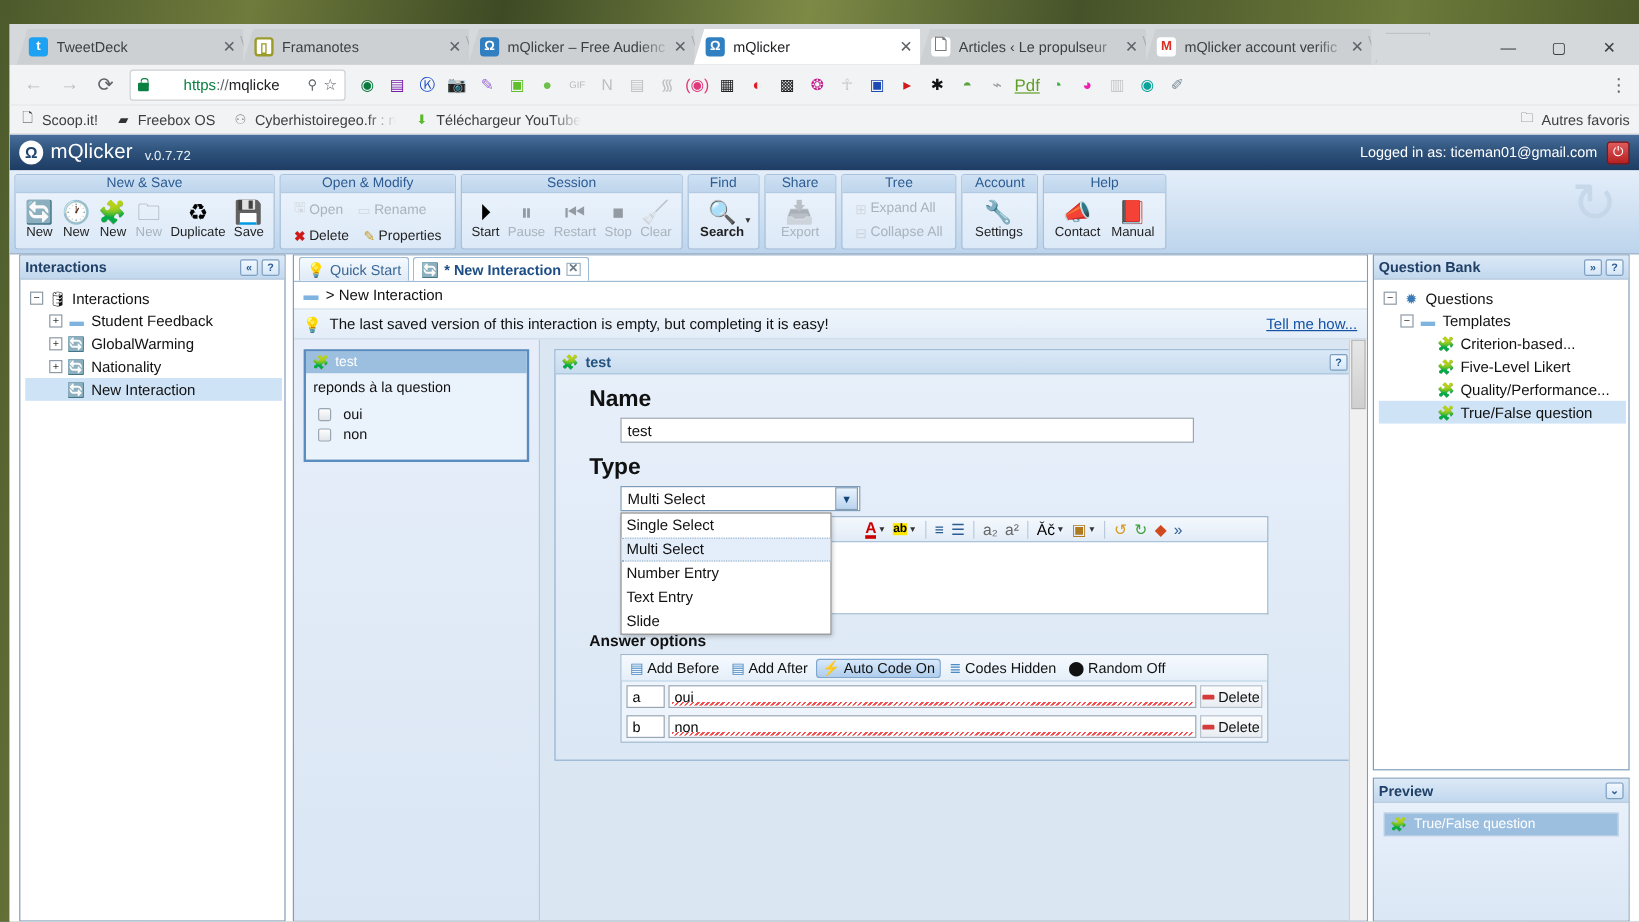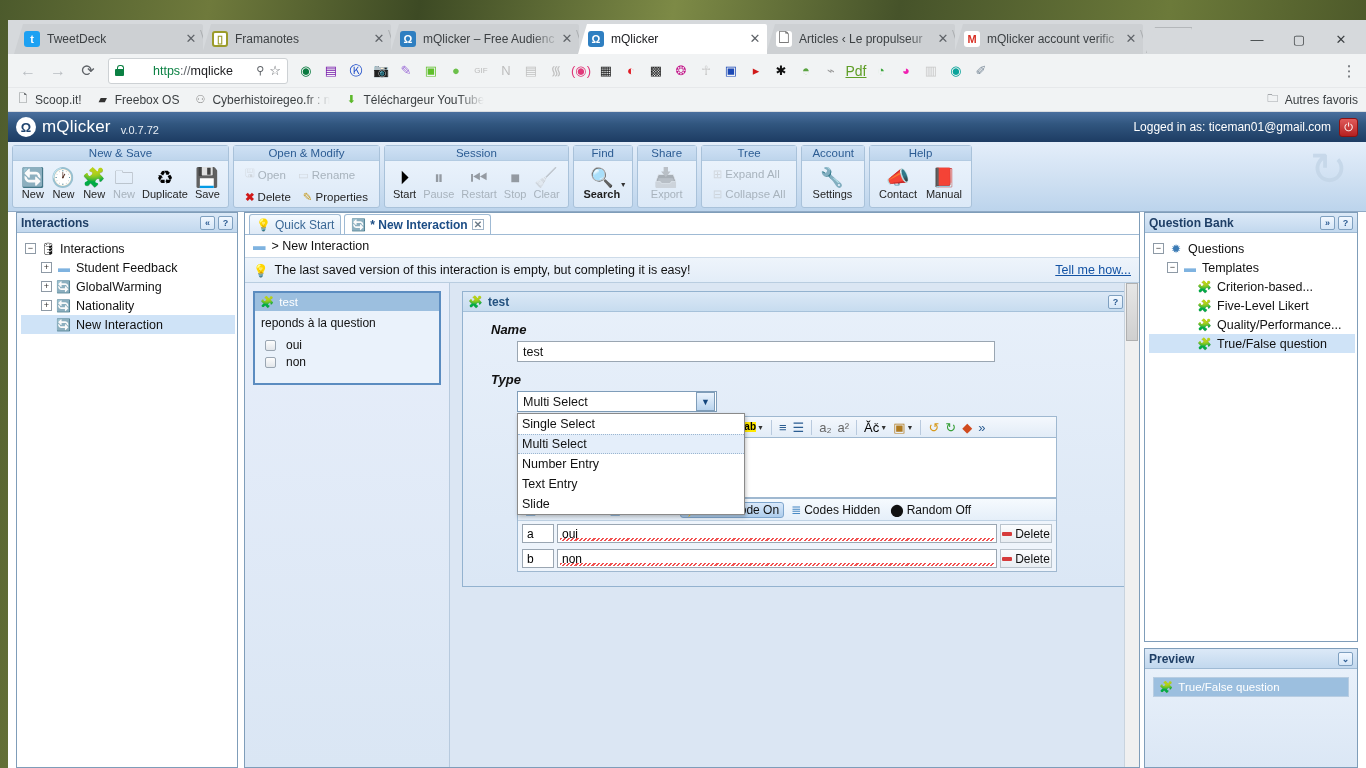--- a/index.html
+++ b/index.html
@@ -260,38 +260,38 @@
     background:linear-gradient(180deg,#fdfdfd,#e2e6ea);
   }
   .form-col{ flex:1 1 auto; padding:8px 10px 0 12px; overflow:hidden; position:relative;}
   .qpanel{ border:1px solid #93b2cf; background:linear-gradient(180deg,#e8f0fa,#dbe7f5); }
   .qpanel-h{
     height:20px; background:linear-gradient(180deg,#dbe8f6,#c7dcef);
     border-bottom:1px solid #a6c1da; display:flex; align-items:center;
     padding:0 5px; gap:5px; font-weight:bold; color:#24527f; font-size:12px;
   }
   .qpanel-b{ padding:10px 14px 14px 28px; }
-  .flabel{ font-weight:bold; font-size:13px; color:#111; margin:0 0 4px 0;font-style:italic;}
+  .flabel{ font-weight:bold; font-size:19px; color:#111; margin:0 0 4px 0;}
   .finput{
     width:478px; height:21px; border:1px solid #9aa6b2; background:#fff;
     font-size:12.5px; color:#111; padding:0 5px; display:flex; align-items:center;
     margin:0 0 10px 26px;
   }
   .select-wrap{ position:relative; margin-left:26px; width:200px;}
   .fselect{
     height:21px; border:1px solid #7f9db9; background:#fff; display:flex; align-items:center;
     font-size:12.5px; color:#111; padding:0 5px;
   }
   .fselect .arrow{
     margin-left:auto; width:19px; height:19px; margin-right:-4px;
     background:linear-gradient(180deg,#eaf3fd,#b9d4ee); border:1px solid #7f9db9;
     display:flex; align-items:center; justify-content:center; color:#13457c; font-size:9px;
   }
   .dropdown{
-    position:absolute; left:0; top:22px; width:228px; background:#fff;
+    position:absolute; left:0; top:22px; width:176px; background:#fff;
     border:1px solid #8a8a8a; z-index:40; box-shadow:1px 2px 4px rgba(0,0,0,.25);
   }
   .dd-item{ height:20px; display:flex; align-items:center; padding:0 4px; font-size:12.5px; color:#111;}
   .dd-item.hl{ background:#e4eefa; border-top:1px dotted #9bb6d0; border-bottom:1px dotted #9bb6d0;}
   .rte-toolbar{
     margin-left:26px; width:540px; height:22px; margin-top:4px;
     background:linear-gradient(180deg,#f4f8fd,#e2ecf7);
     border:1px solid #9fb8d0; display:flex; align-items:center;
     padding:0 3px; gap:2px; overflow:hidden;
   }
@@ -772,20 +772,21 @@
                   <span class="tbtn">Ǎč<i class="caret">▼</i></span>
                   <span class="tbtn" style="color:#b07a1e;">▣<i class="caret">▼</i></span>
                   <span class="tsep"></span>
                   <span class="tbtn" style="color:#d79a1e;">↺</span>
                   <span class="tbtn" style="color:#3aa03a;">↻</span>
                   <span class="tbtn" style="color:#d04a1e;">◆</span>
                   <span class="tbtn" style="color:#2b5d92;">»</span>
                 </div>
                 <div class="rte-area"></div>
 
+                <div class="ans-title">Answer options</div>
                 <div class="ans-box">
                   <div class="ans-toolbar">
                     <span class="ans-tbtn">
                       <span style="color:#4a8ac4;">▤</span>
                       <span>Add Before</span>
                     </span>
                     <span class="ans-tbtn">
                       <span style="color:#4a8ac4;">▤</span>
                       <span>Add After</span>
                     </span>

